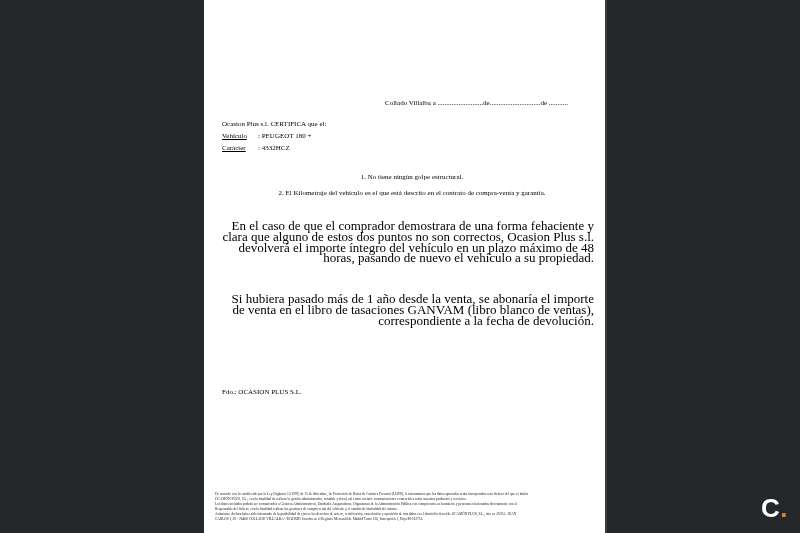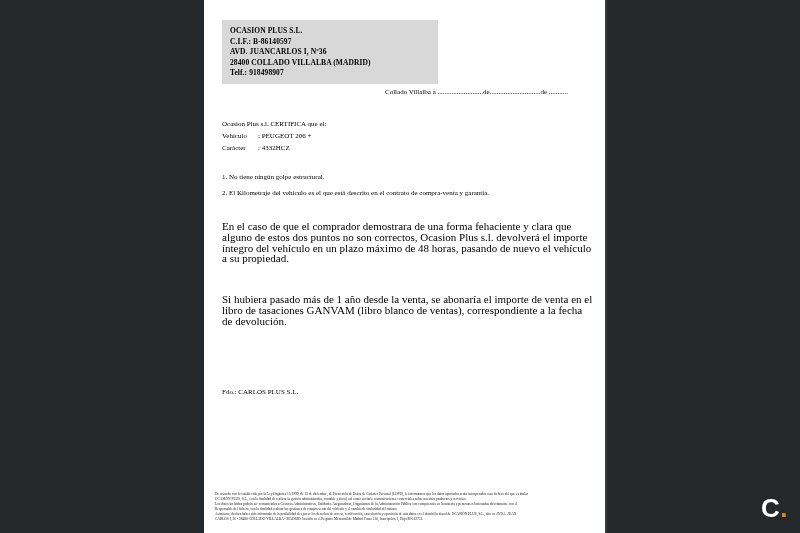--- a/index.html
+++ b/index.html
@@ -14,29 +14,29 @@
     background: #ffffff; box-shadow: 2px 0 0 rgba(255,255,255,0.10);
   }
 
   .header-box {
     position: absolute; left: 18px; top: 20px; width: 216px;
     background: #d8d8d8; padding: 6px 8px 5px 8px;
     font-weight: bold; font-size: 7.5px; line-height: 10.6px;
     letter-spacing: 0.1px;
   }
 
-  .date-line { position: absolute; left: 181px; top: 88px; font-size: 7px; white-space: nowrap; }
+  .date-line { position: absolute; left: 181px; top: 99px; font-size: 7px; white-space: nowrap; }
 
   .certify { position: absolute; left: 18px; top: 118px; font-size: 7px; line-height: 12px; }
-  .certify .lbl { display: inline-block; width: 36px; }
+  .certify .lbl { display: inline-block; width: 36px; text-decoration: underline; }
 
   .points { position: absolute; left: 18px; top: 172px; font-size: 7px; line-height: 11px; width: 380px; }
-  .points div { margin-bottom: 5px; }
+  .points div { margin-bottom: 5px; text-align: center; }
 
-  .para { position: absolute; left: 18px; width: 372px; font-size: 11px; line-height: 10.8px; text-align: left; }
+  .para { position: absolute; left: 18px; width: 372px; font-size: 13px; line-height: 10.8px; text-align: right; }
   .para-1 { top: 221px; }
   .para-2 { top: 262px; }
   .para-3 { top: 294px; }
 
   .signature { position: absolute; left: 18px; top: 388px; font-size: 7px; }
 
   .fine-print {
     position: absolute; left: 11px; top: 492px; width: 776px;
     transform: scale(0.5); transform-origin: top left;
     font-size: 7px; line-height: 9.7px; color: #222;
@@ -51,45 +51,38 @@
   }
   .watermark .dot { color: #e8821e; }
 </style>
 </head>
 <body>
 
 <div class="stage">
 
   <div class="page">
 
-    <div class="header-box">
-      <div>OCASION PLUS S.L.</div>
-      <div>C.I.F.: B-86140597</div>
-      <div>AVD. JUANCARLOS I, Nº36</div>
-      <div>28400 COLLADO VILLALBA (MADRID)</div>
-      <div>Telf.: 918498907</div>
-    </div>
 
     <div class="date-line">Collado Villalba a ..........................de.............................de ...........</div>
 
     <div class="certify">
       <div>Ocasion Plus s.l. CERTIFICA que el:</div>
-      <div><span class="lbl">Vehículo</span><span>: PEUGEOT 206 +</span></div>
+      <div><span class="lbl">Vehículo</span><span>: PEUGEOT 180 +</span></div>
       <div><span class="lbl">Carácter</span><span>: 4332HCZ</span></div>
     </div>
 
     <div class="points">
       <div>1. No tiene ningún golpe estructural.</div>
       <div>2. El Kilometraje del vehículo es el que está descrito en el contrato de compra-venta y garantía.</div>
     </div>
 
     <div class="para para-1">En el caso de que el comprador demostrara de una forma fehaciente y clara que alguno de estos dos puntos no son correctos, Ocasion Plus s.l. devolverá el importe íntegro del vehículo en un plazo máximo de 48 horas, pasando de nuevo el vehículo a su propiedad.</div>
     <div class="para para-3">Si hubiera pasado más de 1 año desde la venta, se abonaría el importe de venta en el libro de tasaciones GANVAM (libro blanco de ventas), correspondiente a la fecha de devolución.</div>
 
-    <div class="signature">Fdo.: CARLOS PLUS S.L.</div>
+    <div class="signature">Fdo.: OCASION PLUS S.L.</div>
 
     <div class="fine-print">
       <div>De acuerdo con lo establecido por la Ley Orgánica 15/1999, de 13 de diciembre, de Protección de Datos de Carácter Personal (LOPD), le informamos que los datos aportados serán incorporados a un fichero del que es titular</div>
       <div>OCASIÓN PLUS, S.L., con la finalidad de realizar la gestión administrativa, contable y fiscal, así como enviarle comunicaciones comerciales sobre nuestros productos y servicios.</div>
       <div>Los datos incluidos podrán ser comunicados a Gestores Administrativos, Entidades Aseguradoras, Organismos de la Administración Pública con competencia en la materia y personas relacionadas directamente con el</div>
       <div>Responsable del fichero, con la finalidad realizar las gestiones de compra venta del vehículo y el cambio de titularidad del mismo.</div>
       <div>Asimismo, declara haber sido informado de la posibilidad de ejercer los derechos de acceso, rectificación, cancelación y oposición de mis datos en el domicilio fiscal de OCASIÓN PLUS, S.L., sito en AVDA. JUAN</div>
       <div>CARLOS I, 36 - 28400 COLLADO VILLALBA - MADRID. Inscrita en el Registro Mercantil de Madrid Tomo 130, Inscripción 1, Hoja M-512731.</div>
     </div>
 

